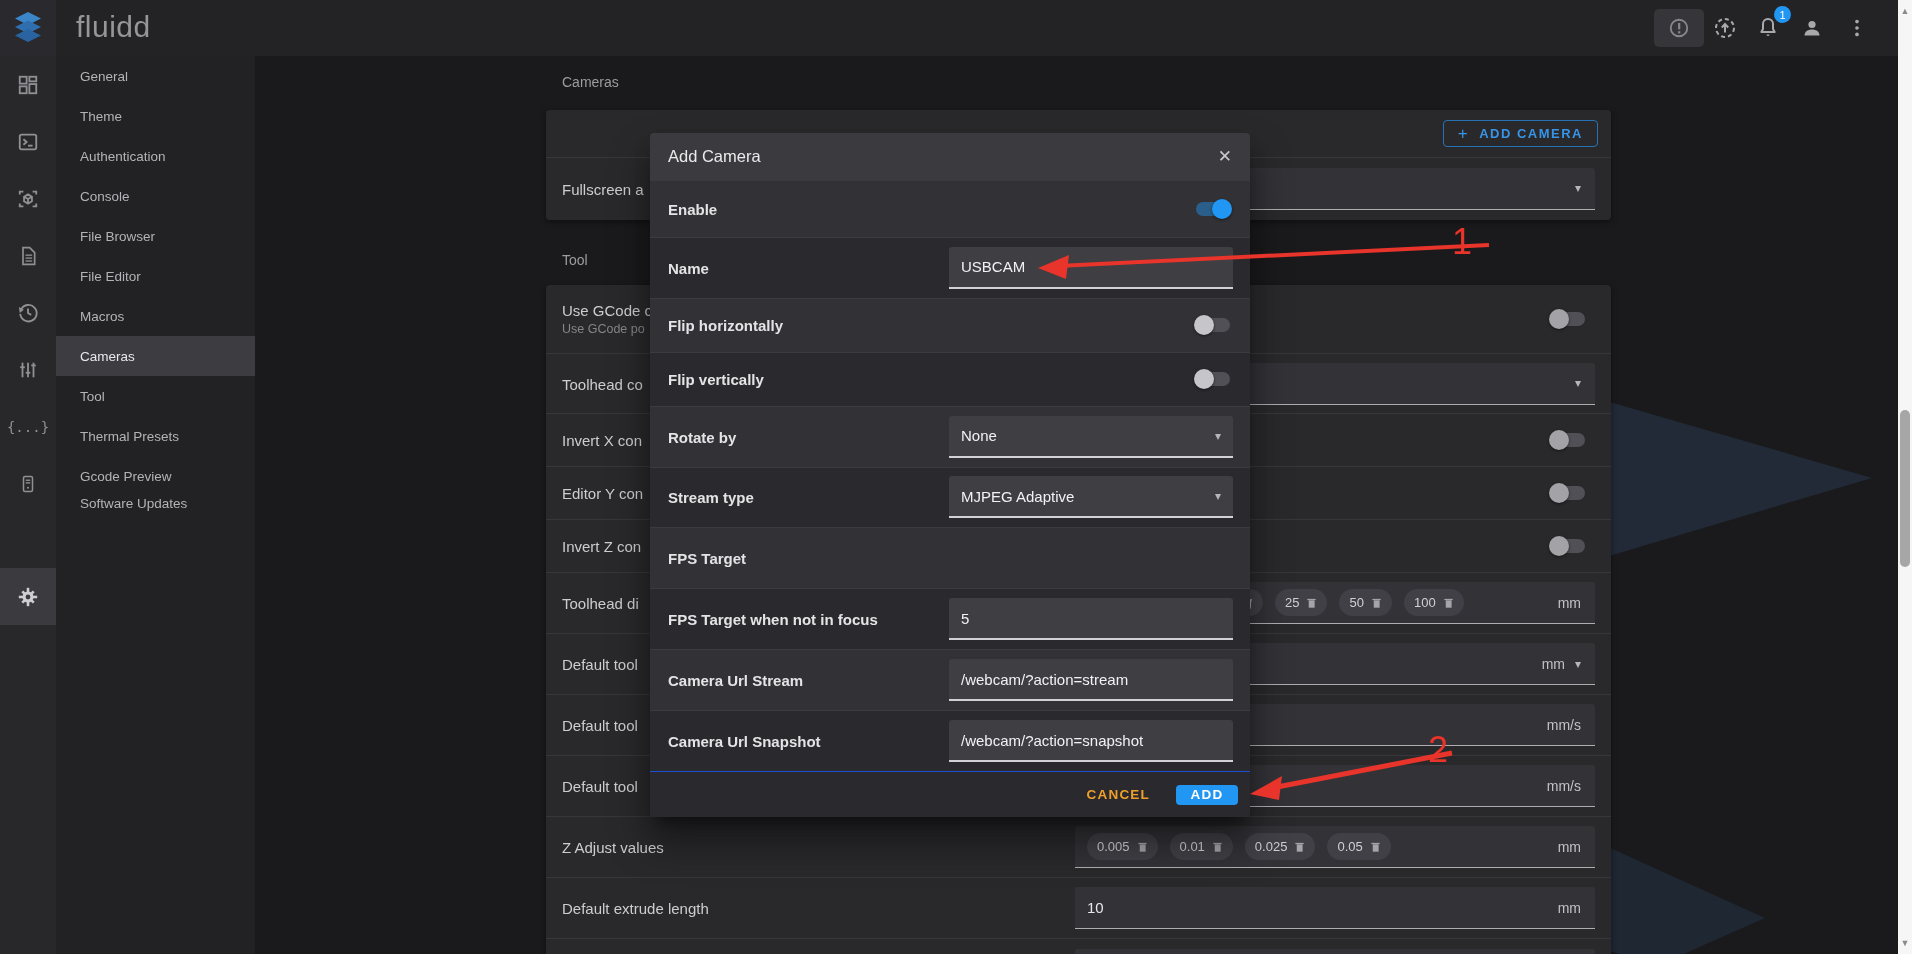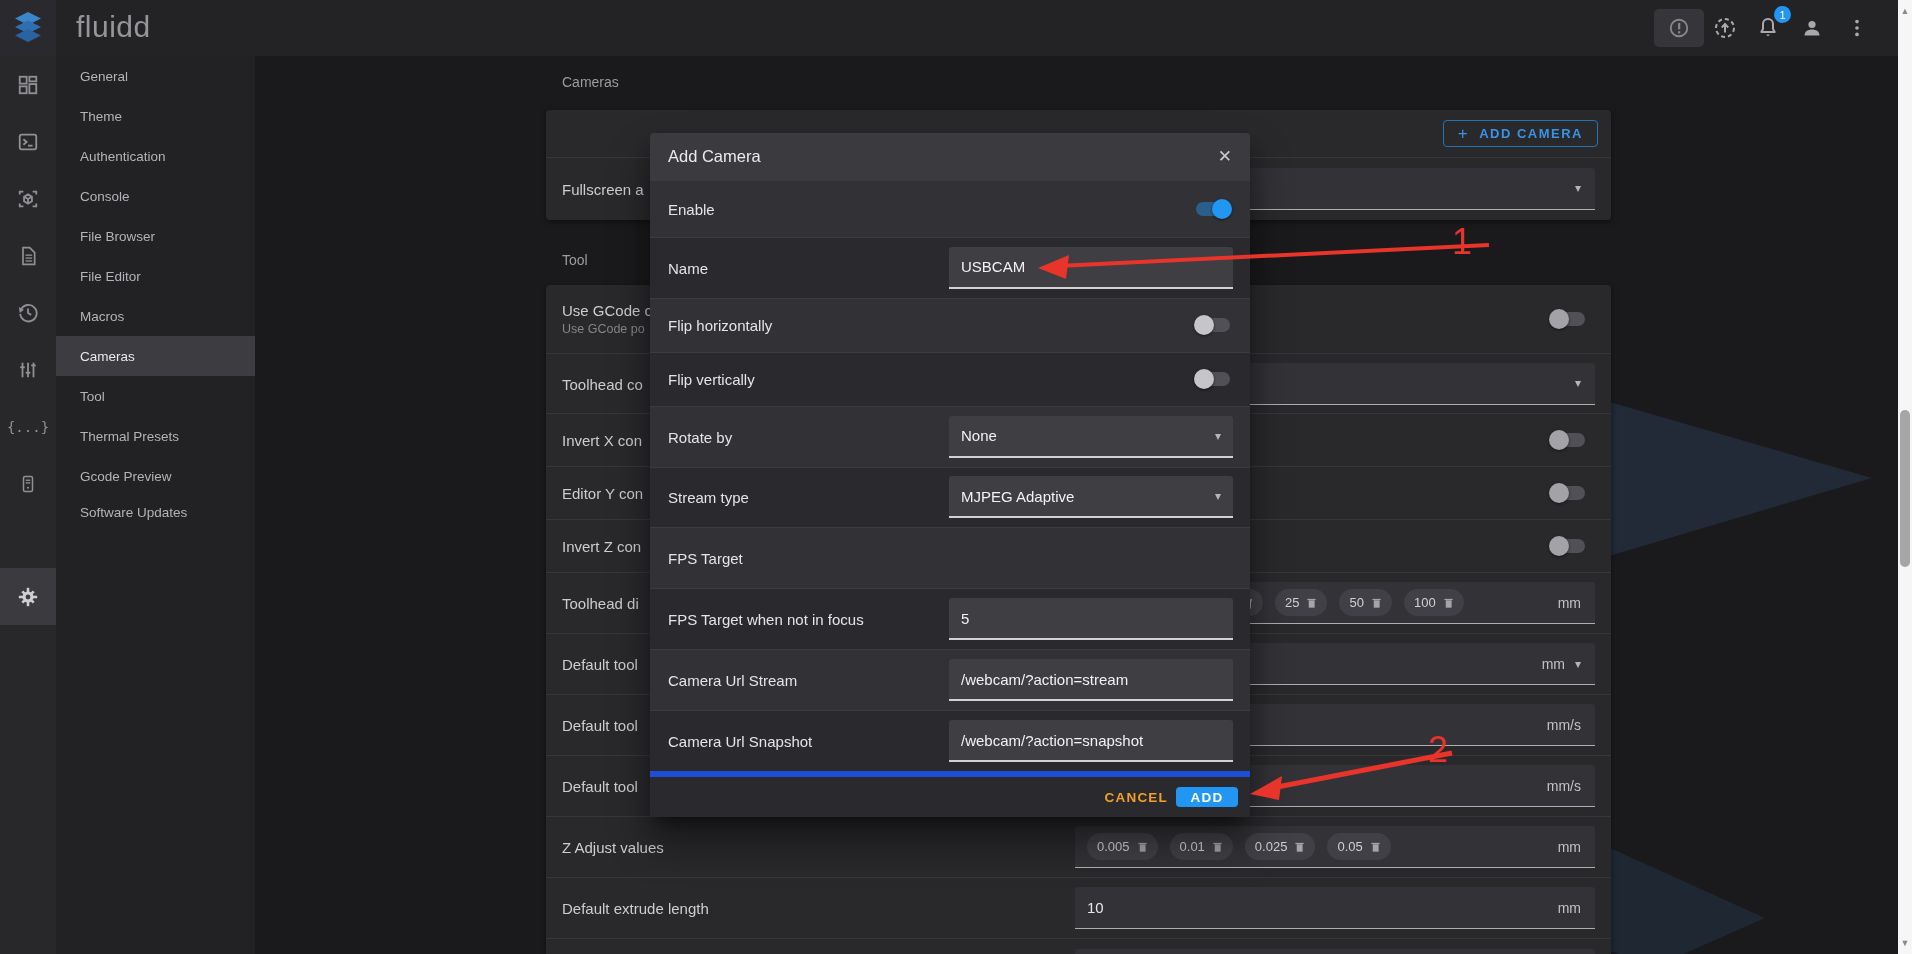--- a/index.html
+++ b/index.html
@@ -54,28 +54,28 @@
   
   #modal{left:650px;top:133px;width:600px;height:684px;background:#2f2f33;border-radius:4px;z-index:10;
     box-shadow:0 11px 15px -7px rgba(0,0,0,.5),0 24px 38px 3px rgba(0,0,0,.38);display:flex;flex-direction:column;}
   #modal-header{height:48px;background:#3b3b3f;border-radius:4px 4px 0 0;display:flex;align-items:center;
     padding:0 18px;box-sizing:border-box;}
   #modal-title{font-size:16.5px;color:#eaeaec;}
   #modal-close{margin-left:auto;color:#c9c9cd;font-size:17px;cursor:pointer;}
   .mrow{position:relative;box-sizing:border-box;border-top:1px solid #3c3c40;}
   .mrow.a{background:#323236;}
   .mrow.b{background:#2a2a2e;}
-  .mrow-label{position:absolute;left:18px;top:50%;transform:translateY(-50%);font-size:15px;font-weight:400;color:#e4e4e6;white-space:nowrap;}
+  .mrow-label{position:absolute;left:18px;top:50%;transform:translateY(-50%);font-size:15px;font-weight:700;color:#e4e4e6;white-space:nowrap;}
   .minput{position:absolute;right:17px;top:50%;transform:translateY(-50%);width:284px;height:42px;background:#3e3e43;
     border:none;border-bottom:2px solid #d2d2d6;border-radius:3px 3px 0 0;box-sizing:border-box;
     padding:0 12px;font-size:15px;color:#f2f2f4;font-family:"Liberation Sans",sans-serif;display:flex;align-items:center;}
   .minput .chev{margin-left:auto;}
   .mrow .toggle{right:20px;}
-  #modal-footer{margin-top:auto;height:46px;background:#2a2a2e;border-top:6px solid #1d4ed8;border-radius:0 0 4px 4px;
-    display:flex;align-items:center;justify-content:flex-end;padding:0 12px;box-sizing:border-box;}
+  #modal-footer{margin-top:auto;height:46px;background:#2a2a2e;border-top:1px solid #1d4ed8;border-radius:0 0 4px 4px;
+    display:flex;align-items:center;justify-content:flex-end;gap:18px;padding:0 12px;box-sizing:border-box;}
   #cancel-btn{color:#f0a028;font-size:13.5px;font-weight:700;letter-spacing:1.2px;background:none;border:none;cursor:pointer;padding:6px 8px;font-family:"Liberation Sans",sans-serif;}
   #add-btn{background:#2196f3;color:#fff;font-size:13.5px;font-weight:700;letter-spacing:1.2px;border:none;
     border-radius:4px;width:62px;height:20px;cursor:pointer;font-family:"Liberation Sans",sans-serif;}
   
   #annotations{left:0;top:0;width:1912px;height:954px;z-index:50;pointer-events:none;}
   
   #scrollbar{left:1898px;top:0;width:14px;height:954px;background:#f6f6f6;z-index:60;}
   #sb-thumb{left:1900px;top:410px;width:10px;height:157px;background:#a6a6a6;border-radius:5px;z-index:61;cursor:grab;}
   .sb-arrow{position:absolute;left:1898px;width:14px;height:14px;color:#8a8a8a;font-size:9px;display:flex;
     align-items:center;justify-content:center;z-index:61;}
@@ -221,21 +221,21 @@
   <div class="side-item" style="top:40px">Theme</div>
   <div class="side-item" style="top:80px">Authentication</div>
   <div class="side-item" style="top:120px">Console</div>
   <div class="side-item" style="top:160px">File Browser</div>
   <div class="side-item" style="top:200px">File Editor</div>
   <div class="side-item" style="top:240px">Macros</div>
   <div class="side-item active" style="top:280px">Cameras</div>
   <div class="side-item" style="top:320px">Tool</div>
   <div class="side-item" style="top:360px">Thermal Presets</div>
   <div class="side-item" style="top:400px">Gcode Preview</div>
-  <div class="side-item" style="top:436px">Software Updates</div>
+  <div class="side-item" style="top:427px">Software Updates</div>
 </div>
 
 <div class="abs section-heading" style="left:562px;top:74px;">Cameras</div>
 
 <div class="abs card" style="left:546px;top:110px;width:1065px;height:110px;">
   <div class="trow" style="height:47px;">
     <button id="add-camera-btn">
       <span style="font-size:17px;font-weight:400;">+</span>
       <span>ADD CAMERA</span>
     </button>

